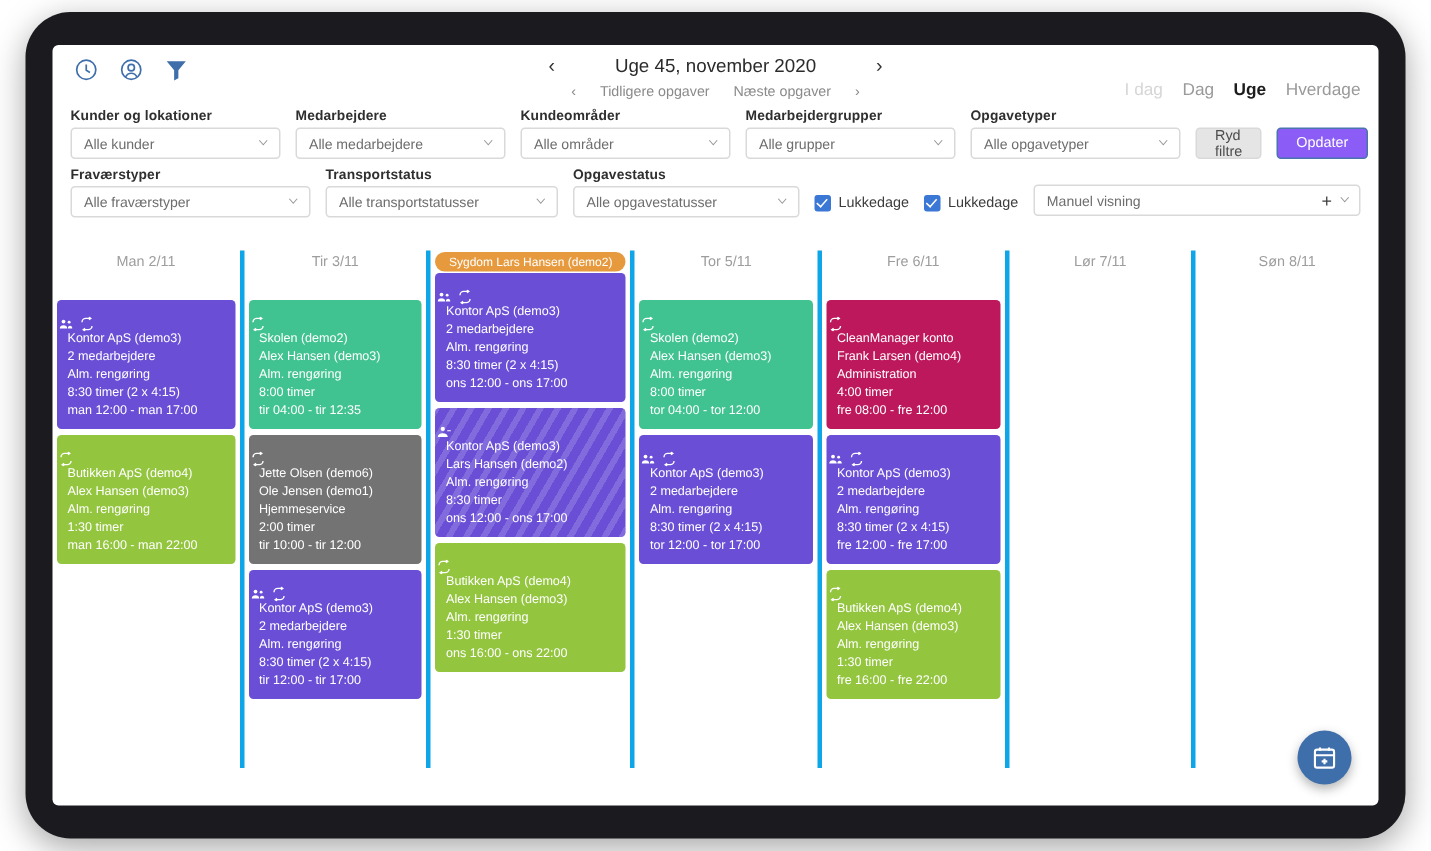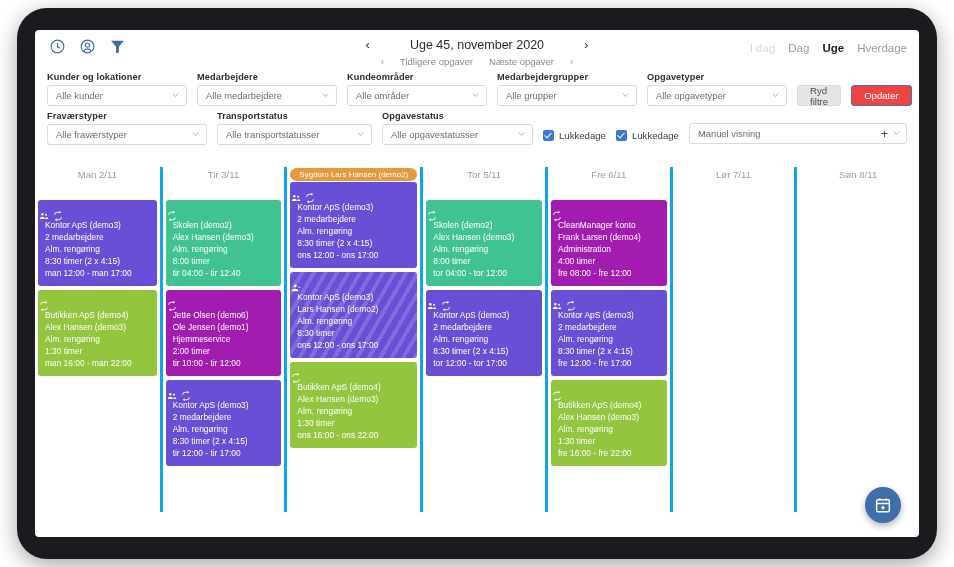--- a/index.html
+++ b/index.html
@@ -27,21 +27,21 @@
 
   
   .topbar { position: relative; height: 40px; }
   .icon-row { position: absolute; left: 14px; top: 8px; display: flex; gap: 13px; align-items: center; }
   .ic { width: 17px; height: 17px; display: block; }
   .weeknav { position: absolute; left: 0; right: 0; top: 5px; text-align: center; }
   .weeknav-main { display: inline-flex; align-items: center; gap: 40px; font-size: 12.5px; color: #2b2b2b; }
   .chev { color: #333; font-size: 13px; cursor: pointer; }
   .week-title { font-size: 12.5px; color: #2b2b2b; }
   .weeknav-sub { margin-top: 3px; font-size: 9.5px; color: #8a8a8a; display: flex; justify-content: center; gap: 16px; align-items: center; }
-  .viewtoggle { position: absolute; right: 12px; top: 12px; display: flex; gap: 13px; font-size: 11.5px; align-items: center; }
+  .viewtoggle { position: absolute; right: 12px; top: 24px; display: flex; gap: 13px; font-size: 11.5px; align-items: center; }
   .vt { color: #9a9a9a; cursor: pointer; }
   .vt.muted { color: #d6d6d6; }
   .vt.active { color: #1d1d1d; font-weight: bold; }
 
   
   .filters { padding: 2px 12px 0 12px; }
   .frow { display: flex; align-items: flex-end; gap: 10px; margin-bottom: 5px; }
   .fgrp { display: flex; flex-direction: column; }
   .flabel { font-size: 9.2px; font-weight: bold; color: #2f2f2f; margin-bottom: 3px; letter-spacing: .1px; }
   .fsel {
@@ -53,21 +53,21 @@
     display: flex; align-items: center; padding: 0 18px 0 8px;
     cursor: pointer;
   }
   .fsel .caret { position: absolute; right: 6px; top: 50%; transform: translateY(-50%); }
   .btn {
     height: 21px; border-radius: 3px; font-size: 9.6px;
     display: flex; align-items: center; justify-content: center;
     cursor: pointer; padding: 0 12px;
   }
   .btn-clear { border: 1px solid #d9d9d9; background: #e5e5e5; color: #4c4c4c; width: 74px; }
-  .btn-update { background: #ef4444; color: #fff; width: 92px; border: 1px solid #4a74ad; }
+  .btn-update { background: #8b5cf6; color: #fff; width: 92px; border: 1px solid #4a74ad; }
   .chk { display: flex; align-items: center; gap: 5px; font-size: 9.6px; color: #3c3c3c; cursor: pointer; }
   .chkbox { width: 11px; height: 11px; border-radius: 2px; background: #3b77d4; position: relative; }
   .chkbox::after {
     content: ""; position: absolute; left: 3px; top: 1px;
     width: 3px; height: 6px; border: solid #fff; border-width: 0 1.6px 1.6px 0;
     transform: rotate(42deg);
   }
   .manual {
     position: relative; height: 21px; width: 258px;
     border: 1px solid #d9d9d9; border-radius: 3px; background: #fff;
@@ -346,23 +346,23 @@
                       <path d="M4 9a6 6 0 016-6h8"></path>
                       <path d="M15 1l3 2-3 2"></path>
                       <path d="M20 15a6 6 0 01-6 6H6"></path>
                       <path d="M9 23l-3-2 3-2"></path>
                     </svg></span>
                 </div>
                 <div class="ttl">Skolen (demo2)</div>
                 <div>Alex Hansen (demo3)</div>
                 <div>Alm. rengøring</div>
                 <div>8:00 timer</div>
-                <div>tir 04:00 - tir 12:40</div>
-              </div>
-              <div class="card" style="background: #a21caf;">
+                <div>tir 04:00 - tir 12:35</div>
+              </div>
+              <div class="card" style="background: #737373;">
                 <div class="card-icons">
                   <span><svg width="10" height="10" viewBox="0 0 24 24" fill="none" stroke="#fff" stroke-width="2.2">
                       <path d="M4 9a6 6 0 016-6h8"></path>
                       <path d="M15 1l3 2-3 2"></path>
                       <path d="M20 15a6 6 0 01-6 6H6"></path>
                       <path d="M9 23l-3-2 3-2"></path>
                     </svg></span>
                 </div>
                 <div class="ttl">Jette Olsen (demo6)</div>
                 <div>Ole Jensen (demo1)</div>
@@ -489,21 +489,21 @@
                 <div>Alm. rengøring</div>
                 <div>8:30 timer (2 x 4:15)</div>
                 <div>tor 12:00 - tor 17:00</div>
               </div>
             </div>
           </div>
           <div class="daycol">
             <div class="dayhead">Fre 6/11</div>
             <div class="badge-wrap"></div>
             <div class="colbody">
-              <div class="card" style="background: #a21caf;">
+              <div class="card" style="background: #be185d;">
                 <div class="card-icons">
                   <span><svg width="10" height="10" viewBox="0 0 24 24" fill="none" stroke="#fff" stroke-width="2.2">
                       <path d="M4 9a6 6 0 016-6h8"></path>
                       <path d="M15 1l3 2-3 2"></path>
                       <path d="M20 15a6 6 0 01-6 6H6"></path>
                       <path d="M9 23l-3-2 3-2"></path>
                     </svg></span>
                 </div>
                 <div class="ttl">CleanManager konto</div>
                 <div>Frank Larsen (demo4)</div>

